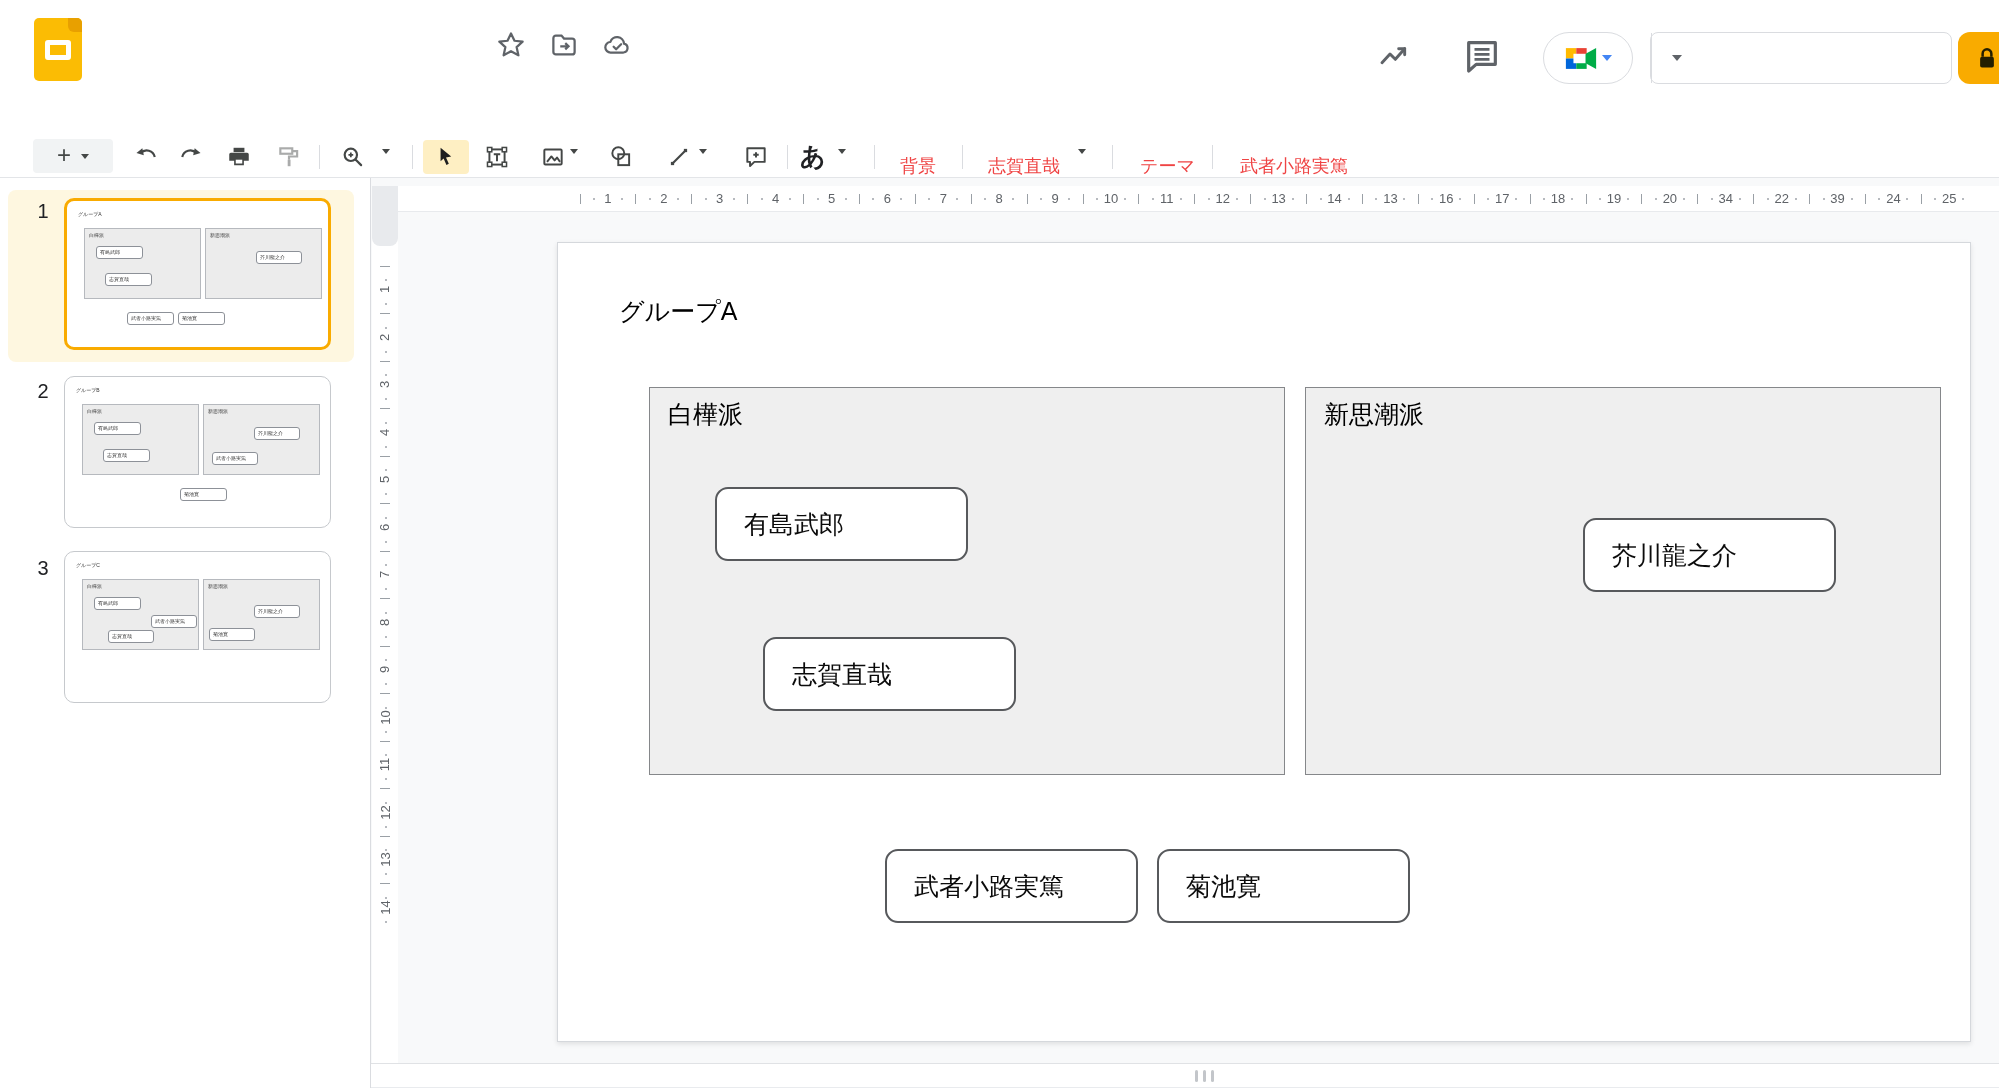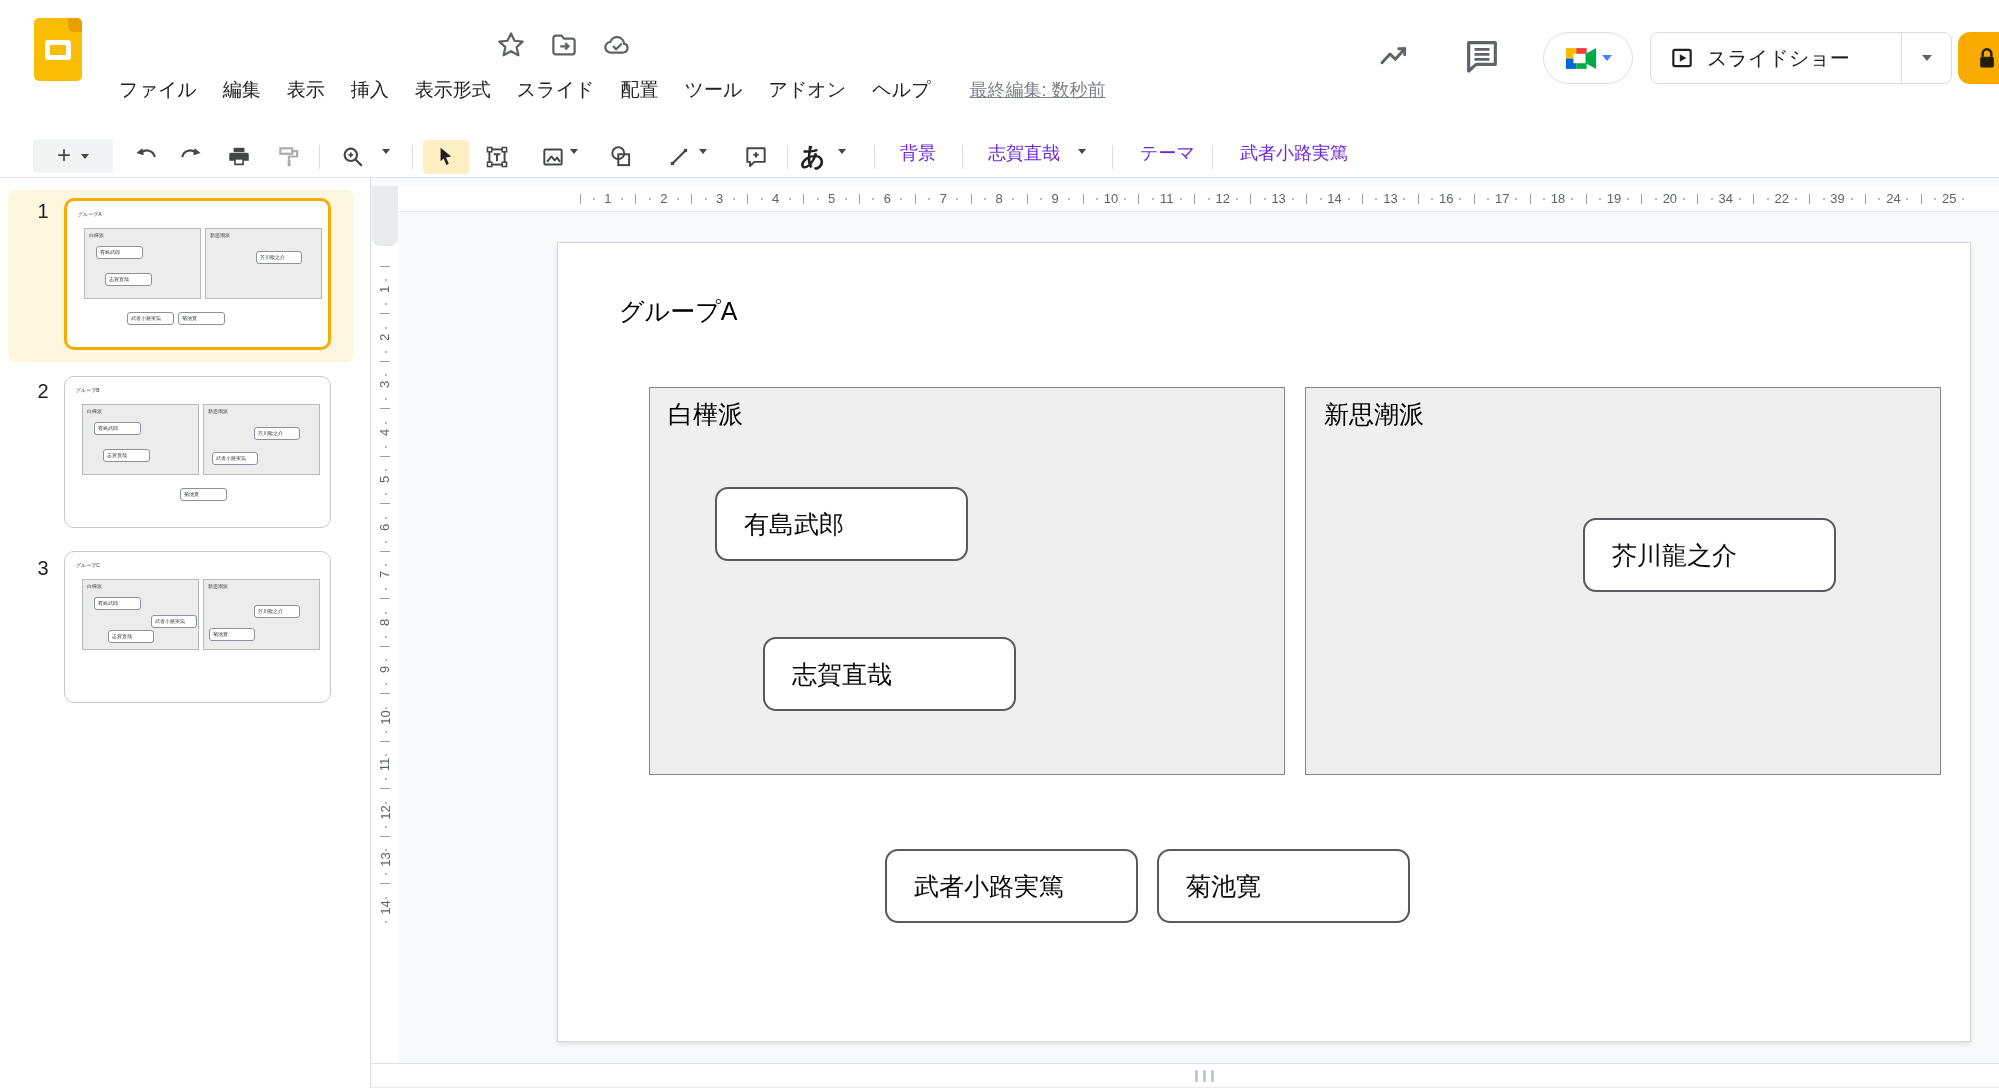--- a/index.html
+++ b/index.html
@@ -39,21 +39,21 @@
   .tb-icon { position:absolute; top:144px; width:26px; height:26px; color:#444746; }
   .tb-sep { position:absolute; top:145px; width:1px; height:24px; background:#dadce0; }
   .plus-btn { position:absolute; left:33px; top:139px; width:80px; height:34px; background:#f1f3f4;
               border-radius:4px; display:flex; align-items:center; justify-content:center; gap:10px; }
   .plus-glyph { font-size:24px; color:#444746; line-height:1; margin-top:-2px; }
   .caret-sm { width:0; height:0; border-left:4px solid transparent; border-right:4px solid transparent;
               border-top:5px solid #444746; }
   .cursor-pill { position:absolute; left:423px; top:140px; width:46px; height:34px;
                  background:#FEEFC3; border-radius:4px; }
   .tb-caret { position:absolute; top:154px; }
-  .tb-text { position:absolute; top:141px; font-size:18px; color:#6d28d9; white-space:nowrap; }
+  .tb-text { position:absolute; top:154px; font-size:18px; color:#ef4444; white-space:nowrap; }
   .a-glyph { position:absolute; left:800px; top:140px; font-size:25px; font-weight:600; color:#202124; }
 
   
   .filmstrip { left:0; top:178px; width:371px; height:910px; background:#fff; border-right:1px solid #dadce0; }
   .workspace { left:371px; top:178px; width:1628px; height:885px; background:#f8f9fa; }
   .hruler { left:398px; top:186px; width:1601px; height:26px; background:#fff; border-bottom:1px solid #e8eaed; }
   .vruler { left:372px; top:186px; width:26px; height:877px; background:#fff; }
   .corner-tab { left:372px; top:186px; width:26px; height:60px; background:#e8eaed; border-radius:0 0 8px 8px; }
 
   .hr-units { left:580px; top:186px; display:flex; }
@@ -121,33 +121,20 @@
         <path d="M9 13 h6 M13 10.5 l2.6 2.5 -2.6 2.5" fill="none" stroke="#5f6368" stroke-width="1.8"></path>
       </svg>
   </div>
   <div class="abs hd-icon" style="left:602px">
     <svg viewBox="0 0 24 24" width="30" height="30">
         <path d="M7 18 a4.2 4.2 0 0 1 -.3-8.4 a5.6 5.6 0 0 1 10.9 1.3 A3.6 3.6 0 0 1 17.2 18 z" fill="none" stroke="#5f6368" stroke-width="1.8" stroke-linejoin="round"></path>
         <path d="M9.3 13.4 l2 2 4-4" fill="none" stroke="#5f6368" stroke-width="1.8" stroke-linecap="round" stroke-linejoin="round"></path>
       </svg>
   </div>
 
-  <div class="abs menu-row">
-    <span class="menu-item">ファイル</span>
-    <span class="menu-item">編集</span>
-    <span class="menu-item">表示</span>
-    <span class="menu-item">挿入</span>
-    <span class="menu-item">表示形式</span>
-    <span class="menu-item">スライド</span>
-    <span class="menu-item">配置</span>
-    <span class="menu-item">ツール</span>
-    <span class="menu-item">アドオン</span>
-    <span class="menu-item">ヘルプ</span>
-    <span class="last-edited">最終編集: 数秒前</span>
-  </div>
 
   <div class="abs tr-icon">
     <svg viewBox="0 0 24 24" width="38" height="32">
         <path d="M3 17 L9 10.5 L13 14.5 L20 6.5" fill="none" stroke="#5f6368" stroke-width="2.2" stroke-linecap="round" stroke-linejoin="round"></path>
         <path d="M15.5 6.5 h4.5 v4.5" fill="none" stroke="#5f6368" stroke-width="2.2" stroke-linecap="round" stroke-linejoin="round"></path>
       </svg>
   </div>
   <div class="abs cm-icon">
     <svg viewBox="0 0 24 24" width="40" height="40">
         <path d="M4 4 h16 v13 h-11.5 l-4.5 4 z" fill="none" stroke="#5f6368" stroke-width="1.9" stroke-linejoin="round"></path>
@@ -161,29 +148,20 @@
         <rect x="2" y="14" width="11" height="11" fill="#0066DA"></rect>
         <rect x="13" y="3" width="11" height="7" fill="#E94235"></rect>
         <rect x="13" y="10" width="11" height="15" fill="#00AC47"></rect>
         <rect x="10" y="9" width="13" height="10" fill="#fff"></rect>
         <polygon points="23,9 34,3 34,25 23,19" fill="#00AC47"></polygon>
       </svg>
     </span>
     <span class="caret" style="border-top-color:#4285F4"></span>
   </div>
   <div class="abs slideshow-btn">
-    <div class="ss-main">
-      <span>
-        <svg viewBox="0 0 24 24" width="26" height="26">
-            <rect x="4" y="4.5" width="16" height="15" rx="1.5" fill="none" stroke="#202124" stroke-width="2"></rect>
-            <polygon points="10,8.5 16,12 10,15.5" fill="#202124"></polygon>
-          </svg>
-      </span>
-      <span class="ss-label">スライドショー</span>
-    </div>
     <div class="ss-drop">
       <span class="caret"></span>
     </div>
   </div>
   <div class="abs share-btn">
     <svg viewBox="0 0 24 24" width="30" height="30">
         <path d="M8.5 11 V8.5 a3.5 3.5 0 0 1 7 0 V11" fill="none" stroke="#241f00" stroke-width="2"></path>
         <rect x="6.5" y="11" width="11" height="8.5" rx="1.5" fill="#241f00"></rect>
       </svg>
   </div>

